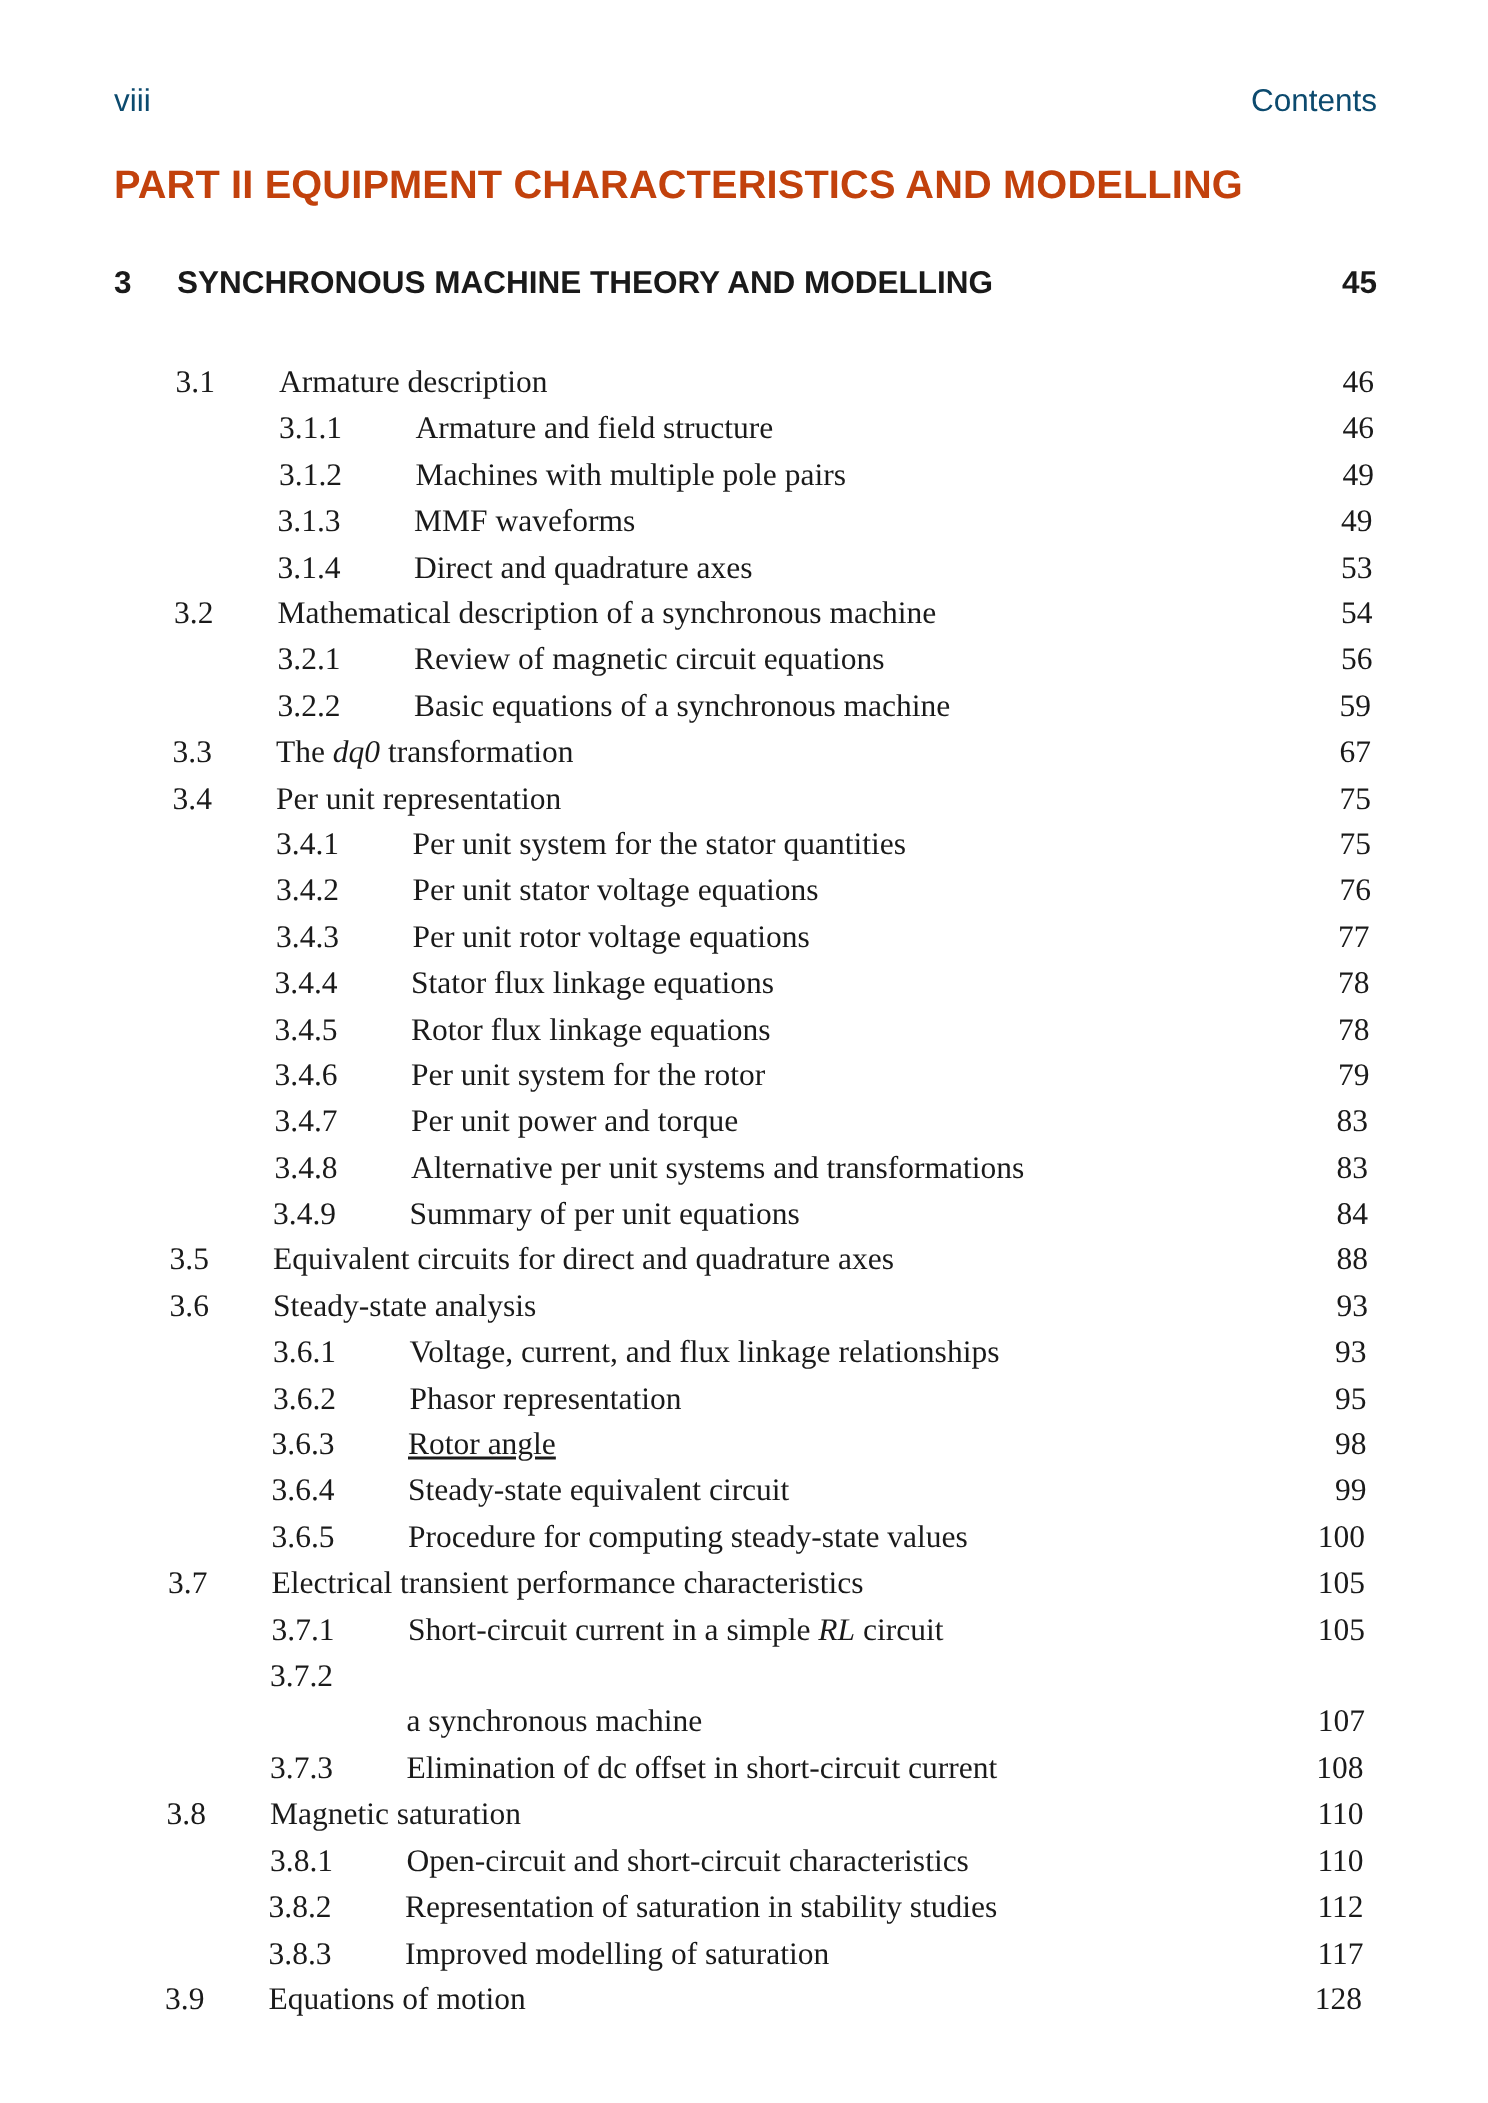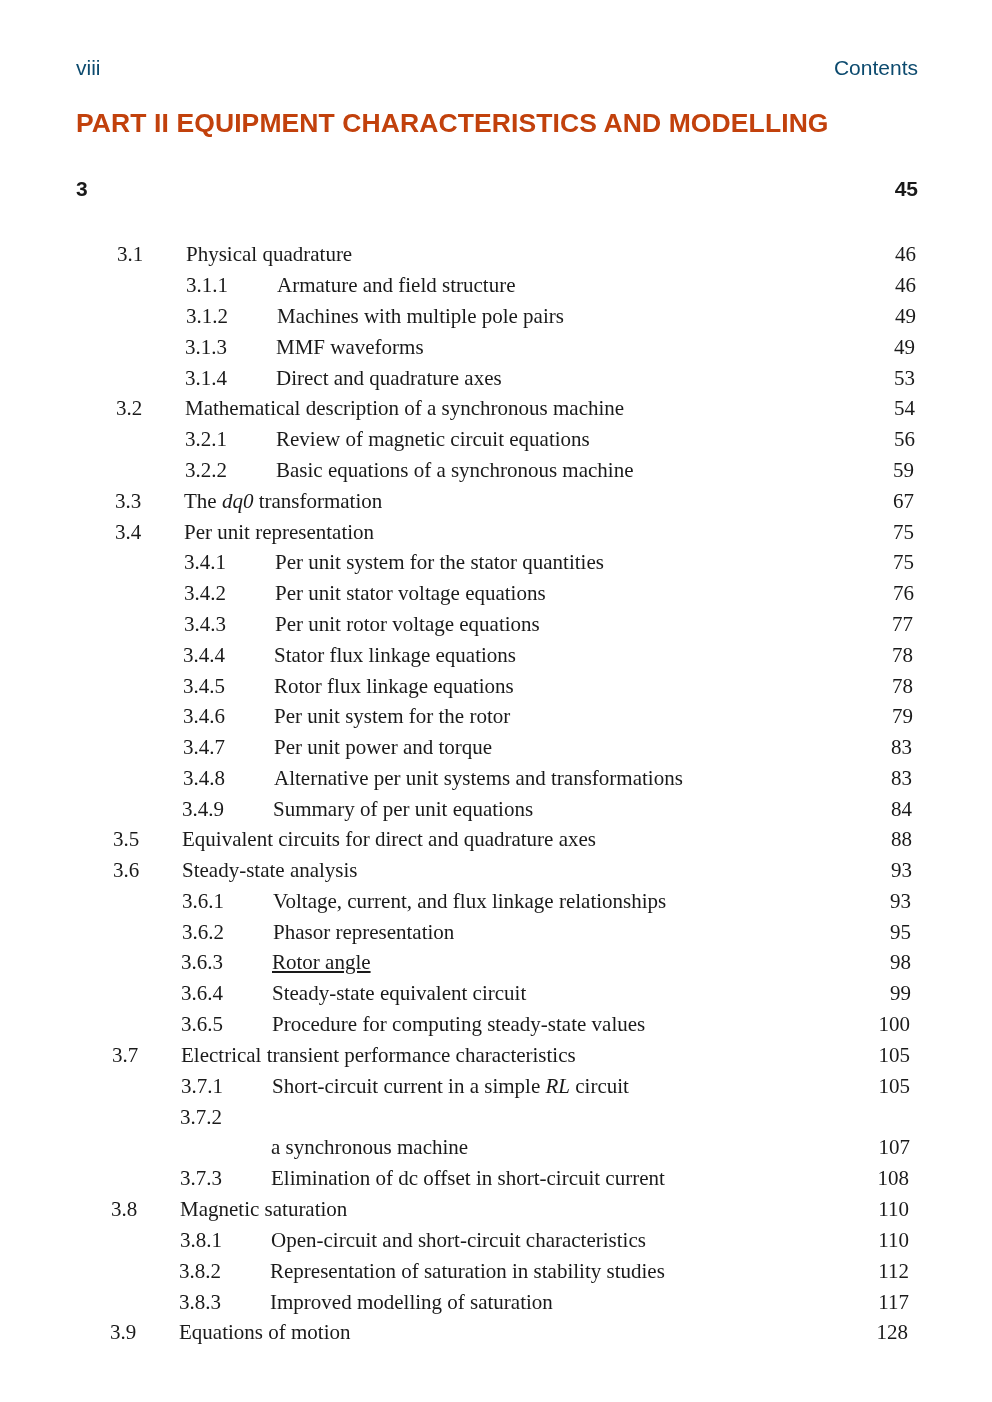--- a/index.html
+++ b/index.html
@@ -31,27 +31,28 @@
 
   <div class="running-head">
     <span class="rh-left">viii</span>
     <span class="rh-right">Contents</span>
   </div>
 
   <div class="part-title">PART II EQUIPMENT CHARACTERISTICS AND MODELLING</div>
 
   <div class="chapter">
     <span class="ch-num">3</span>
+    <span class="ch-title">SYNCHRONOUS MACHINE THEORY AND MODELLING</span>
     <span class="ch-page">45</span>
   </div>
 
   <div class="toc" id="toc">
       <div class="entry" style="top: 240px; left: 0px; width: 992px;">
         <span class="num" style="left: 117px;">3.1</span>
-        <span class="title" style="left: 186px;">Physical quadrature</span>
+        <span class="title" style="left: 186px;">Armature description</span>
         <span class="pg" style="left: 856px;">46</span>
       </div>
       <div class="entry" style="top: 271px; left: 0px; width: 992px;">
         <span class="num" style="left: 186px;">3.1.1</span>
         <span class="title" style="left: 277px;">Armature and field structure</span>
         <span class="pg" style="left: 856px;">46</span>
       </div>
       <div class="entry" style="top: 302px; left: 0px; width: 992px;">
         <span class="num" style="left: 186px;">3.1.2</span>
         <span class="title" style="left: 277px;">Machines with multiple pole pairs</span>

